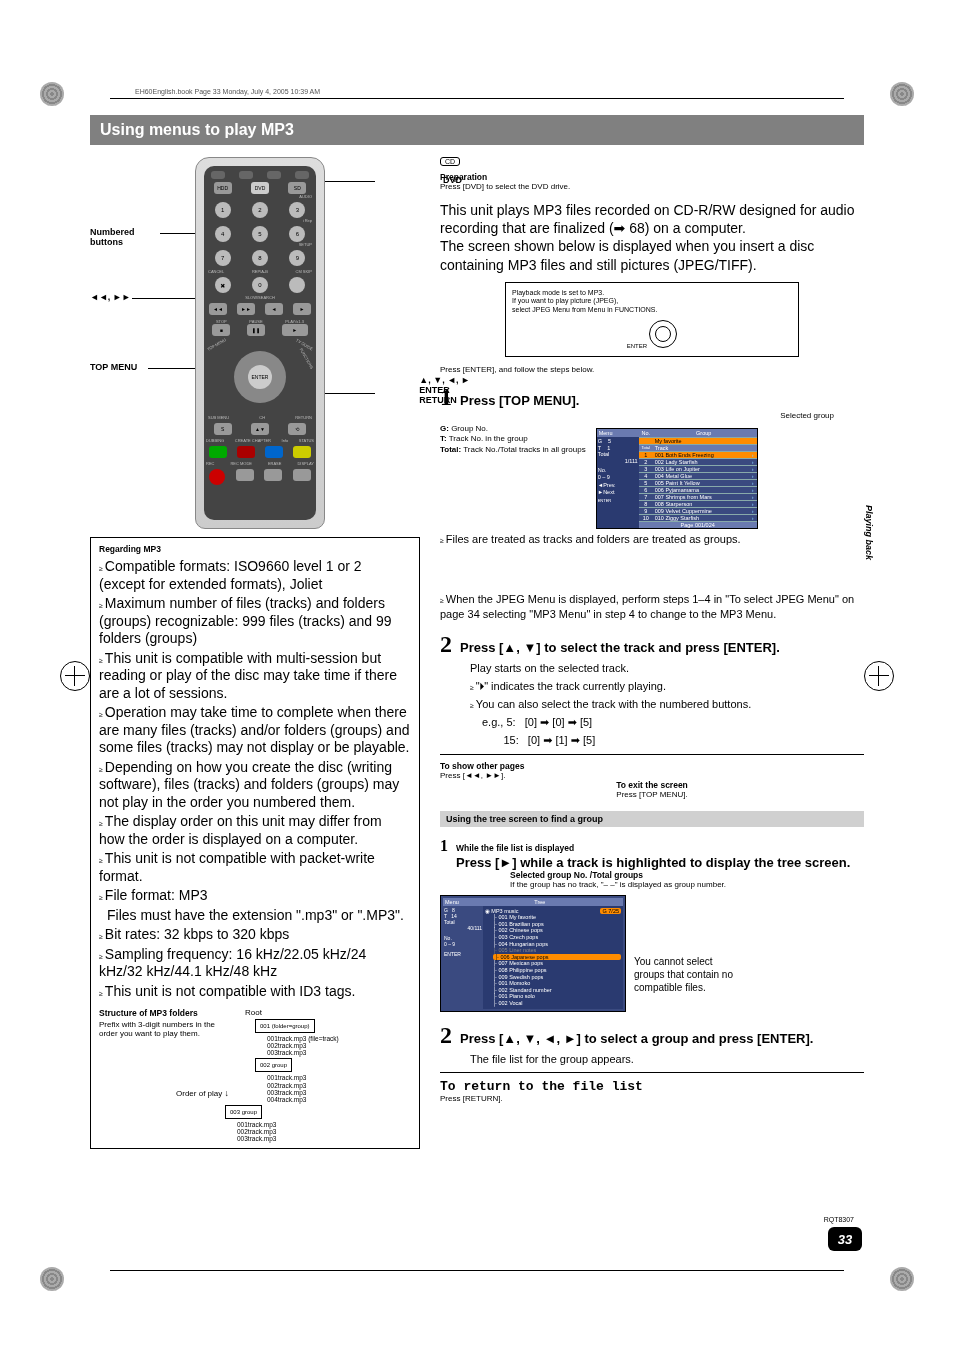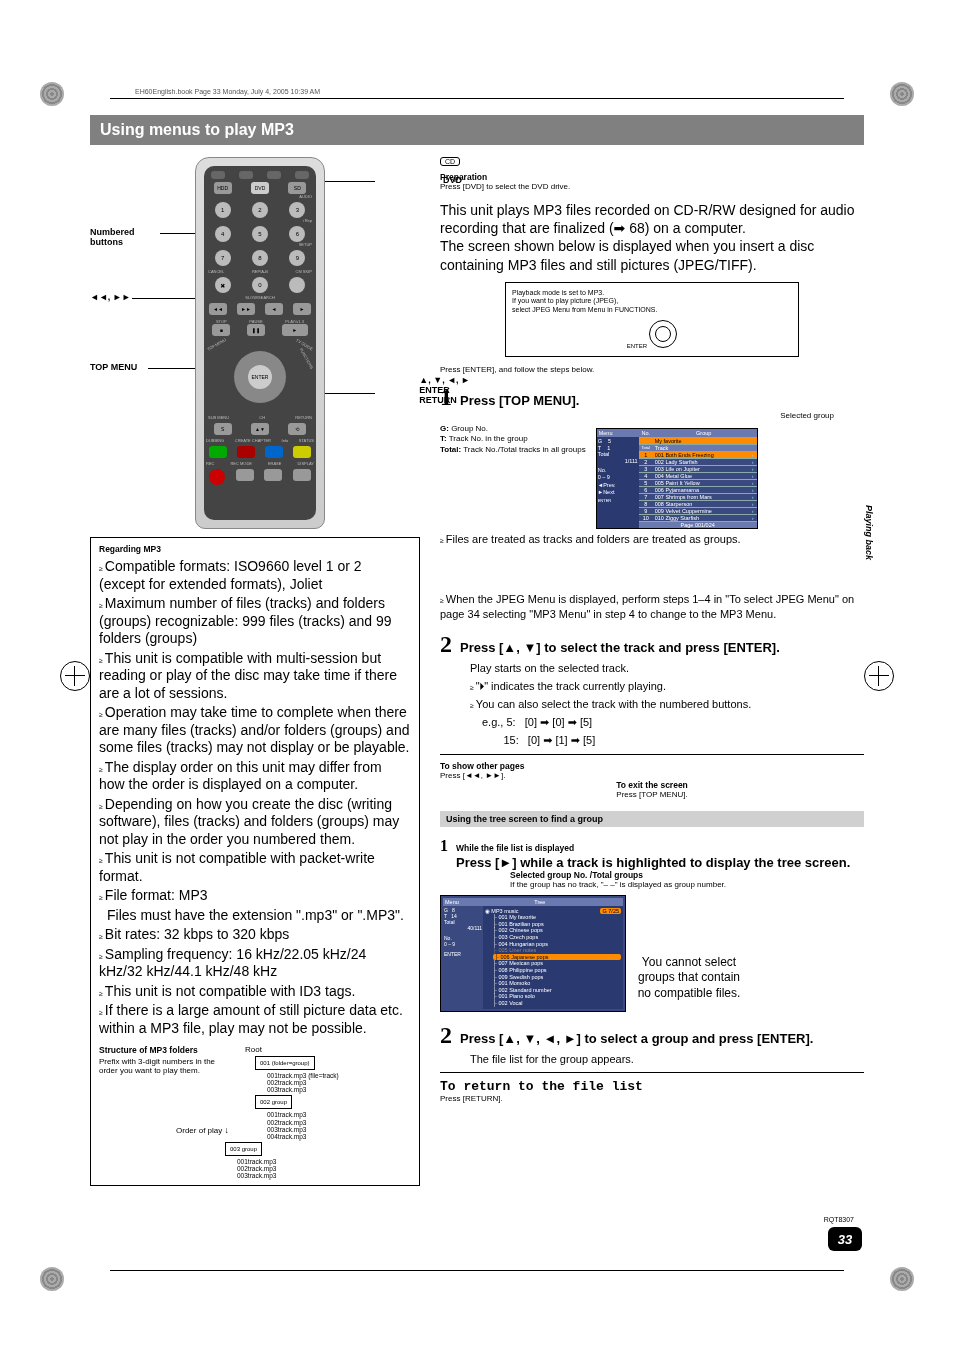--- a/index.html
+++ b/index.html
@@ -101,21 +101,21 @@
   .treewin .hdr2 { background:#6a7ab0; padding:1px 2px; display:flex; justify-content:space-between;}
   .treewin .body { display:flex; }
   .treewin .lpanel { width:38px; font-size:5px; line-height:1.2; padding:1px;}
   .treewin .rpanel { flex:1; background:#2a3a70; padding:2px; line-height:1.2;}
   .orangepill{ background:#ff8c00; color:#000; padding:0 2px; border-radius:2px;}
   .sidetab { position:absolute; right:80px; top:505px; writing-mode:vertical-rl; font-size:9px; font-style:italic; font-weight:bold; color:#888;}
   .sidetab span { color:#000;}
   .pgbadge { position:absolute; right:92px; bottom:100px; background:#000; color:#fff; border-radius:6px; width:34px; height:24px; display:flex; align-items:center; justify-content:center; font-size:13px; font-style:italic; font-weight:bold;}
   .rqt { position:absolute; right:100px; bottom:128px; font-size:7px;}
   .hr { border:0; border-top:1px solid #000; margin:6px 0;}
-  .callout { font-size:12px; line-height:1.3;text-align:center;}
+  .callout { font-size:10px; line-height:1.3;}
   .ring { width:24px; height:24px; border-radius:50%; background:repeating-radial-gradient(circle,#888 0 2px,#aaa 2px 4px);}
   .corner-ring { position:absolute; }
   .darr { font-size:9px;}
 </style>
 </head>
 <body>
 
 <div class="page">
 
   <div class="corner-ring ring" style="left:40px; top:82px;"></div>
@@ -265,29 +265,28 @@
             </div>
           </div>
         </div>
 
         <div class="mp3-box">
           <div class="h">Regarding MP3</div>
           <p class="bullet">Compatible formats: ISO9660 level 1 or 2 (except for extended formats), Joliet</p>
           <p class="bullet">Maximum number of files (tracks) and folders (groups) recognizable: 999 files (tracks) and 99 folders (groups)</p>
           <p class="bullet">This unit is compatible with multi-session but reading or play of the disc may take time if there are a lot of sessions.</p>
           <p class="bullet">Operation may take time to complete when there are many files (tracks) and/or folders (groups) and some files (tracks) may not display or be playable.</p>
+          <p class="bullet">Depending on how you create the disc (writing software), files (tracks) and folders (groups) may not play in the order you numbered them.</p>
           <p class="bullet">The display order on this unit may differ from how the order is displayed on a computer.</p>
-          <p class="bullet">Depending on how you create the disc (writing software), files (tracks) and folders (groups) may not play in the order you numbered them.</p>
           <p class="bullet">This unit is not compatible with packet-write format.</p>
           <p class="bullet">File format: MP3</p>
           <p style="margin-left:8px;">Files must have the extension ".mp3" or ".MP3".</p>
           <p class="bullet">Bit rates: 32 kbps to 320 kbps</p>
           <p class="bullet">Sampling frequency: 16 kHz/22.05 kHz/24 kHz/32 kHz/44.1 kHz/48 kHz</p>
           <p class="bullet">This unit is not compatible with ID3 tags.</p>
-          <p class="bullet">If there is a large amount of still picture data etc. within a MP3 file, play may not be possible.</p>
 
           <div class="struct-area">
             <div class="struct-left">
               <div style="font-weight:bold;font-size:8.5px;">Structure of MP3 folders</div>
               <div style="font-size:8px;margin-top:2px;">Prefix with 3-digit numbers in the order you want to play them.</div>
               <div style="margin-top:50px;text-align:right;font-size:8px;"><span>Order of play</span> <span class="darr">↓</span></div>
             </div>
             <div class="struct-right">
               <div style="font-size:8px;margin-left:10px;">Root</div>
               <div style="margin-left:20px;">

